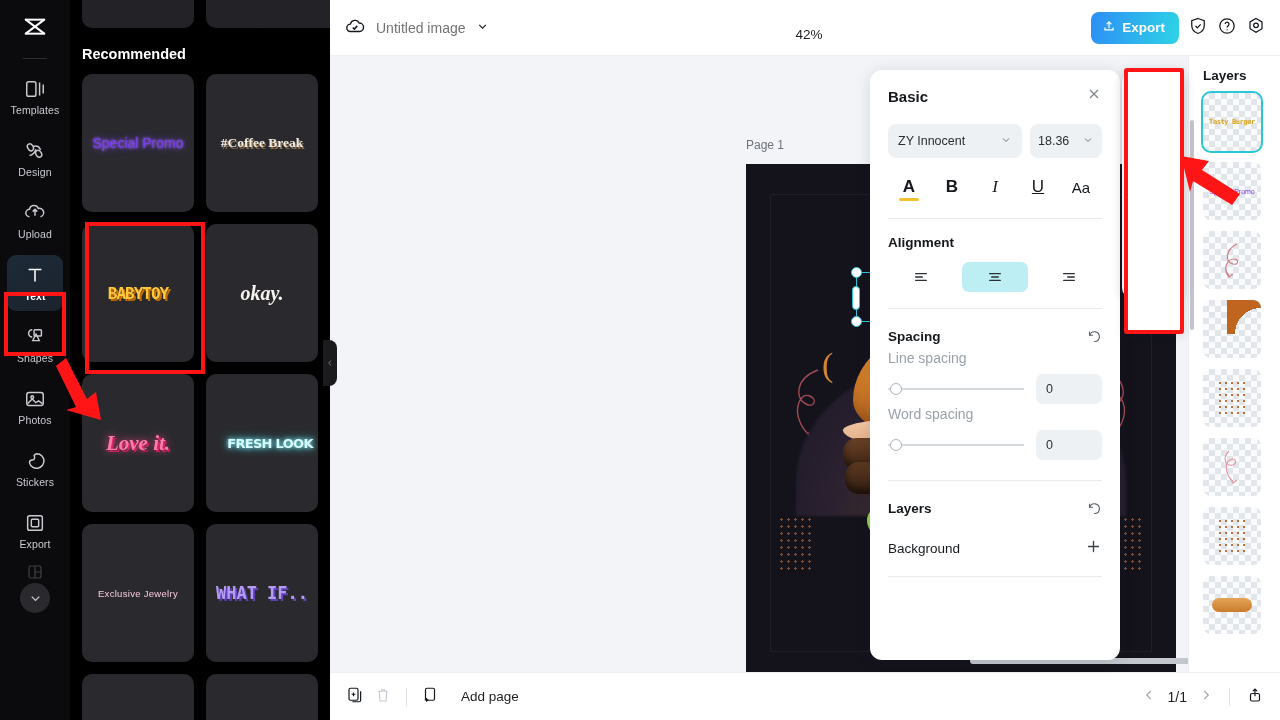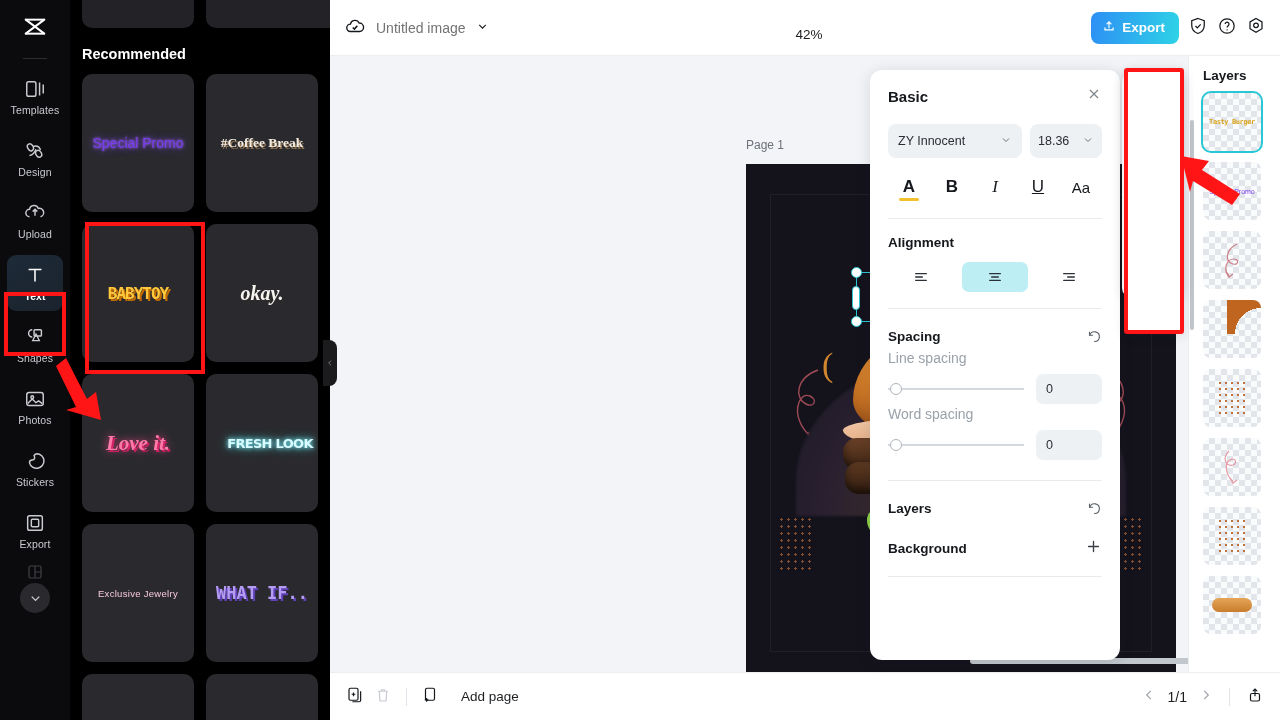--- a/index.html
+++ b/index.html
@@ -224,21 +224,21 @@
   .reset { margin-left:auto; cursor:pointer; }
   .sub-label { font-size:14px; color:#9aa1a9; margin-top:2px; }
   .slider-row { display:flex; align-items:center; gap:12px; margin-top:8px; }
   .slider { flex:1; height:16px; position:relative; }
   .slider .track { position:absolute; left:0; right:0; top:7px; height:2px; background:#d4d9de; }
   .slider .knob { position:absolute; left:2px; top:2px; width:12px; height:12px; border-radius:50%;
     background:#fff; border:1.6px solid #aeb5bd; }
   .num-box { width:66px; height:30px; background:#eef1f4; border-radius:7px;
     display:flex; align-items:center; padding:0 10px; font-size:12.5px; color:#2a2e33; }
   .bg-row { display:flex; align-items:center; margin-top:18px; }
-  .bg-row .sec-label { margin-top:0; font-weight:bold; }
+  .bg-row .sec-label { margin-top:0; font-weight:normal; }
   .plus { margin-left:auto; font-size:19px; color:#3a3f45; cursor:pointer; line-height:1;}
 
   
   .toolstrip {
     position:absolute; right:96px; top:72px; width:62px;
     background:#fff; border-radius:10px; padding: 6px 0;
     display:flex; flex-direction:column; align-items:center; gap:2px;
     box-shadow: 0 2px 12px rgba(20,30,50,.12); z-index:6;
   }
   .tsitem { width:50px; height:52px; border-radius:8px; display:flex; flex-direction:column;

